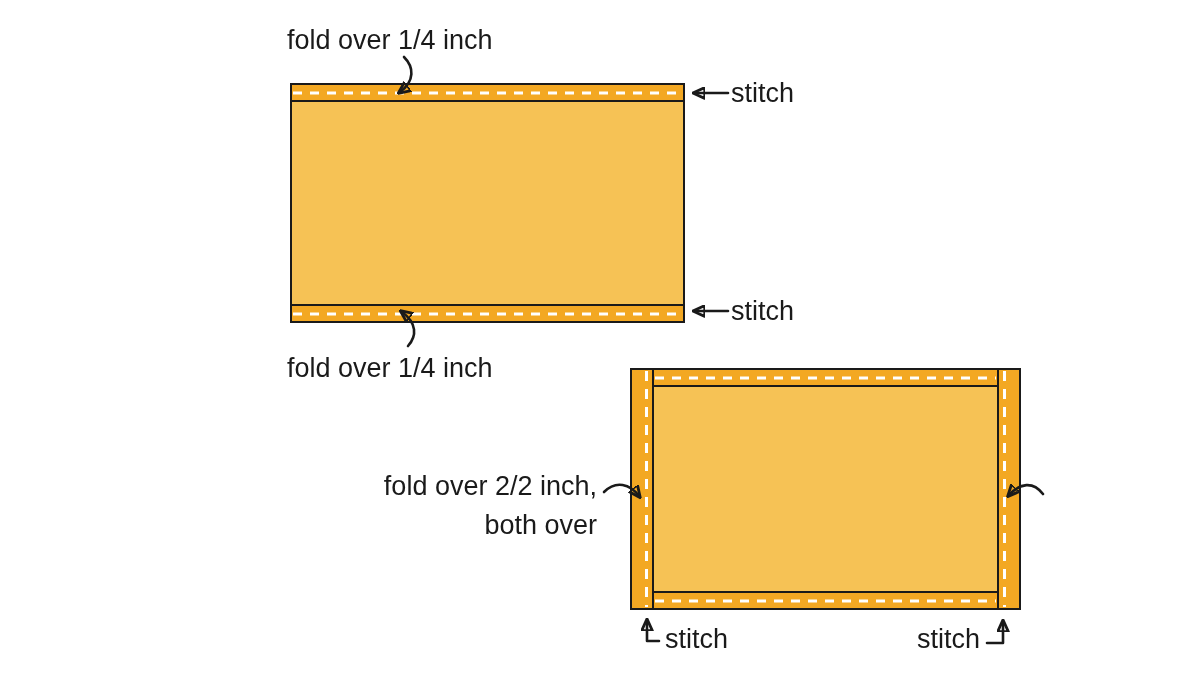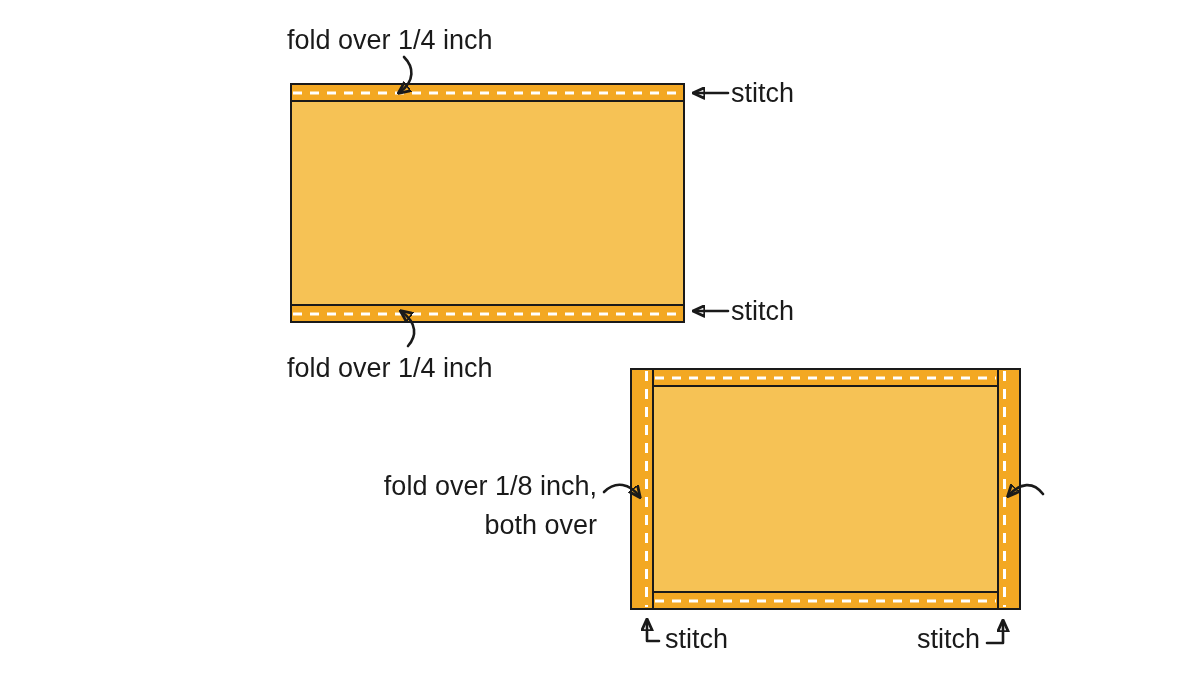--- a/index.html
+++ b/index.html
@@ -125,21 +125,21 @@
 
   <div class="label" style="left:250px;top:25px;">fold over 1/4 inch</div>
 
   <div class="label" style="left:694px;top:78px;">stitch</div>
 
   <div class="label" style="left:694px;top:296px;">stitch</div>
 
   <div class="label" style="left:250px;top:353px;">fold over 1/4 inch</div>
 
   <div class="label" style="left:300px;top:467px;width:260px;text-align:right;line-height:39px;">
-    <div>fold over 1/8 inch,</div>
+    <div>fold over 2/2 inch,</div>
     <div>both over</div>
   </div>
 
   <div class="label" style="left:628px;top:624px;">stitch</div>
 
   <div class="label" style="left:843px;top:624px;width:100px;text-align:right;">stitch</div>
 
   <svg class="arrows" viewBox="0 0 1204 676">
     <defs>
       <marker id="ah" viewBox="0 0 12 12" refX="9" refY="6" markerWidth="13" markerHeight="13" markerUnits="userSpaceOnUse" orient="auto">

